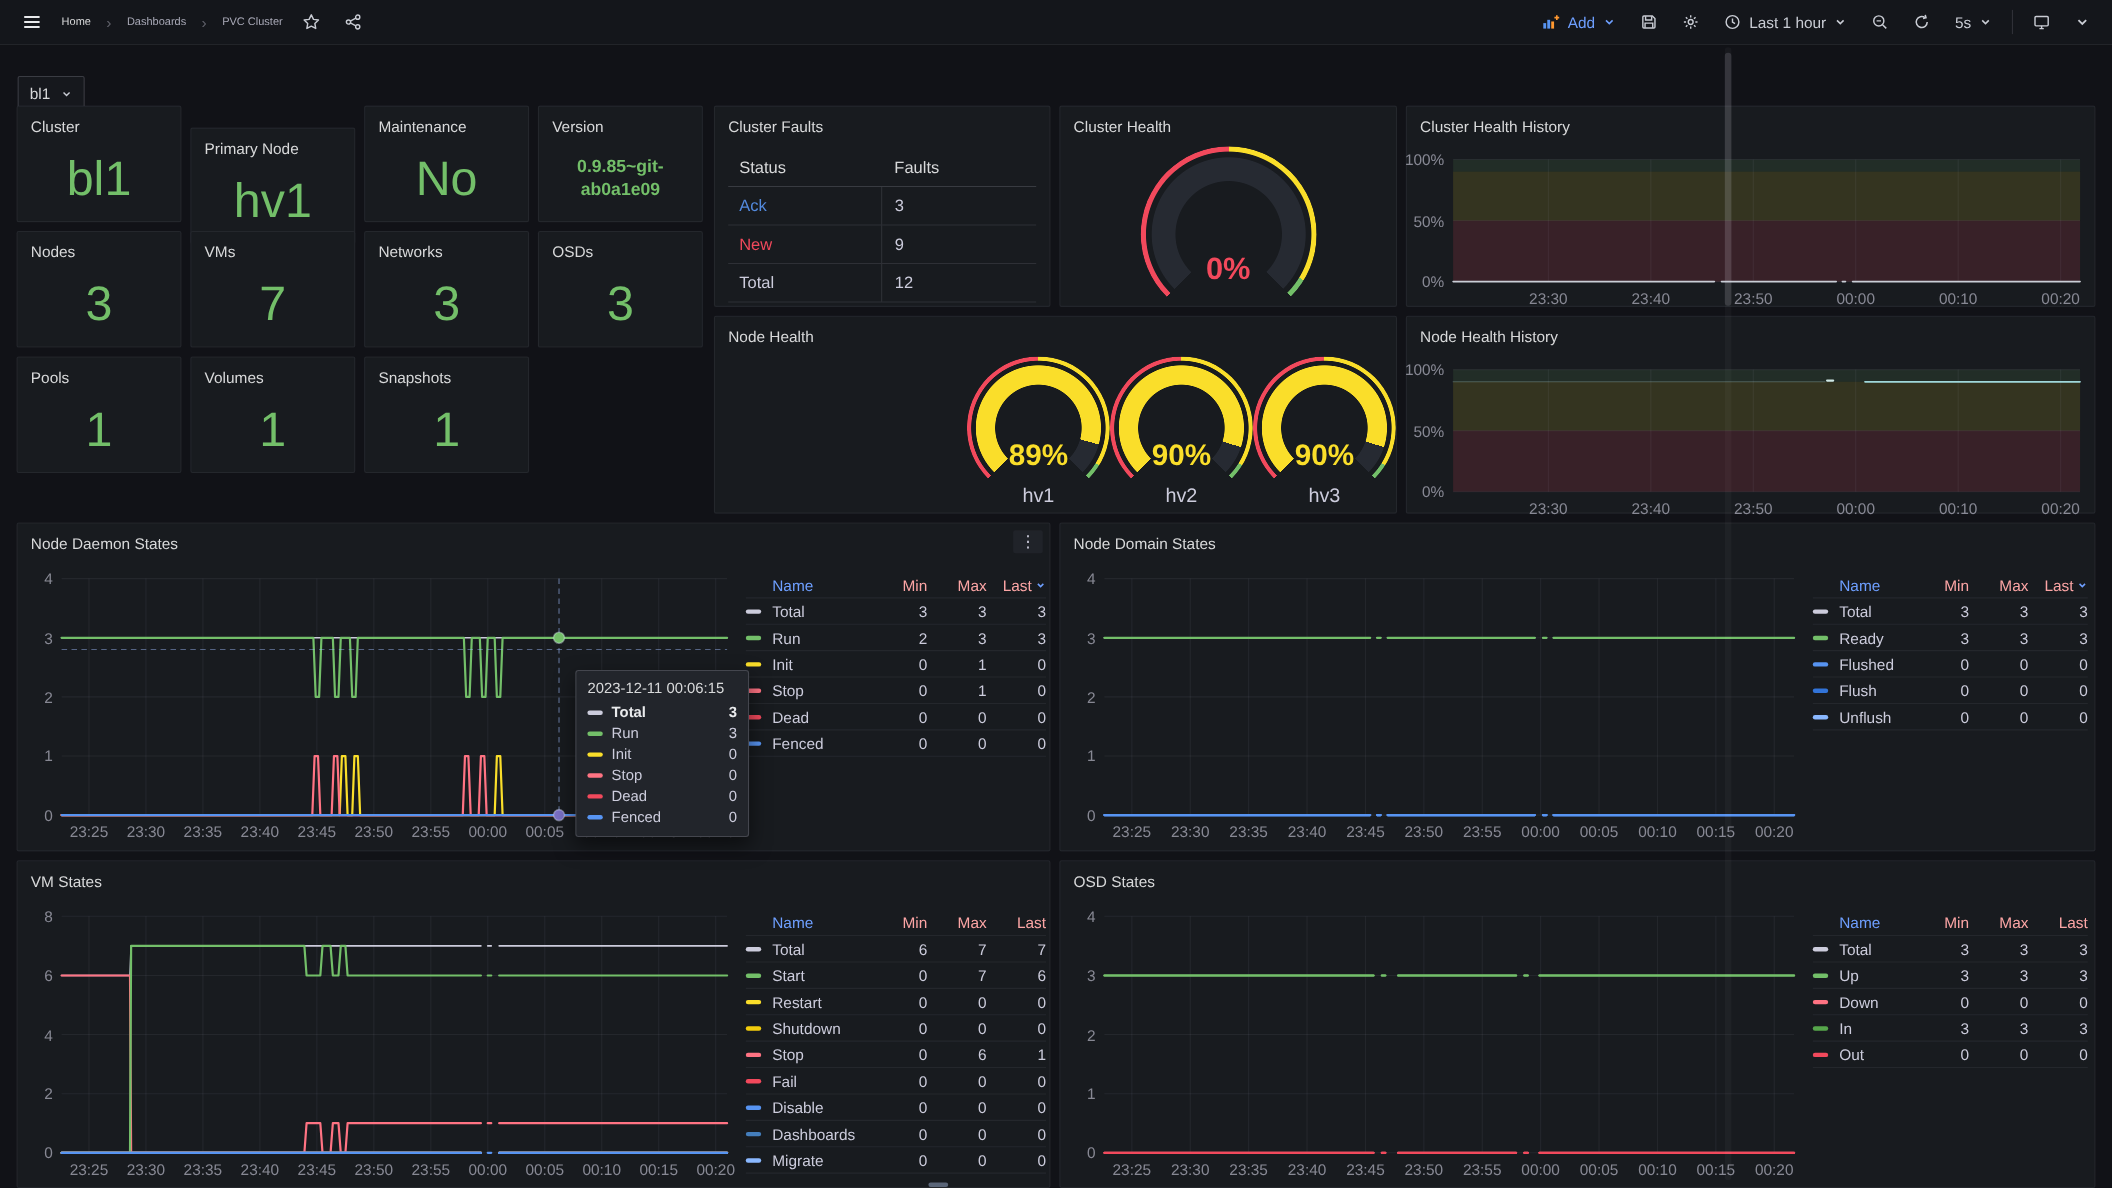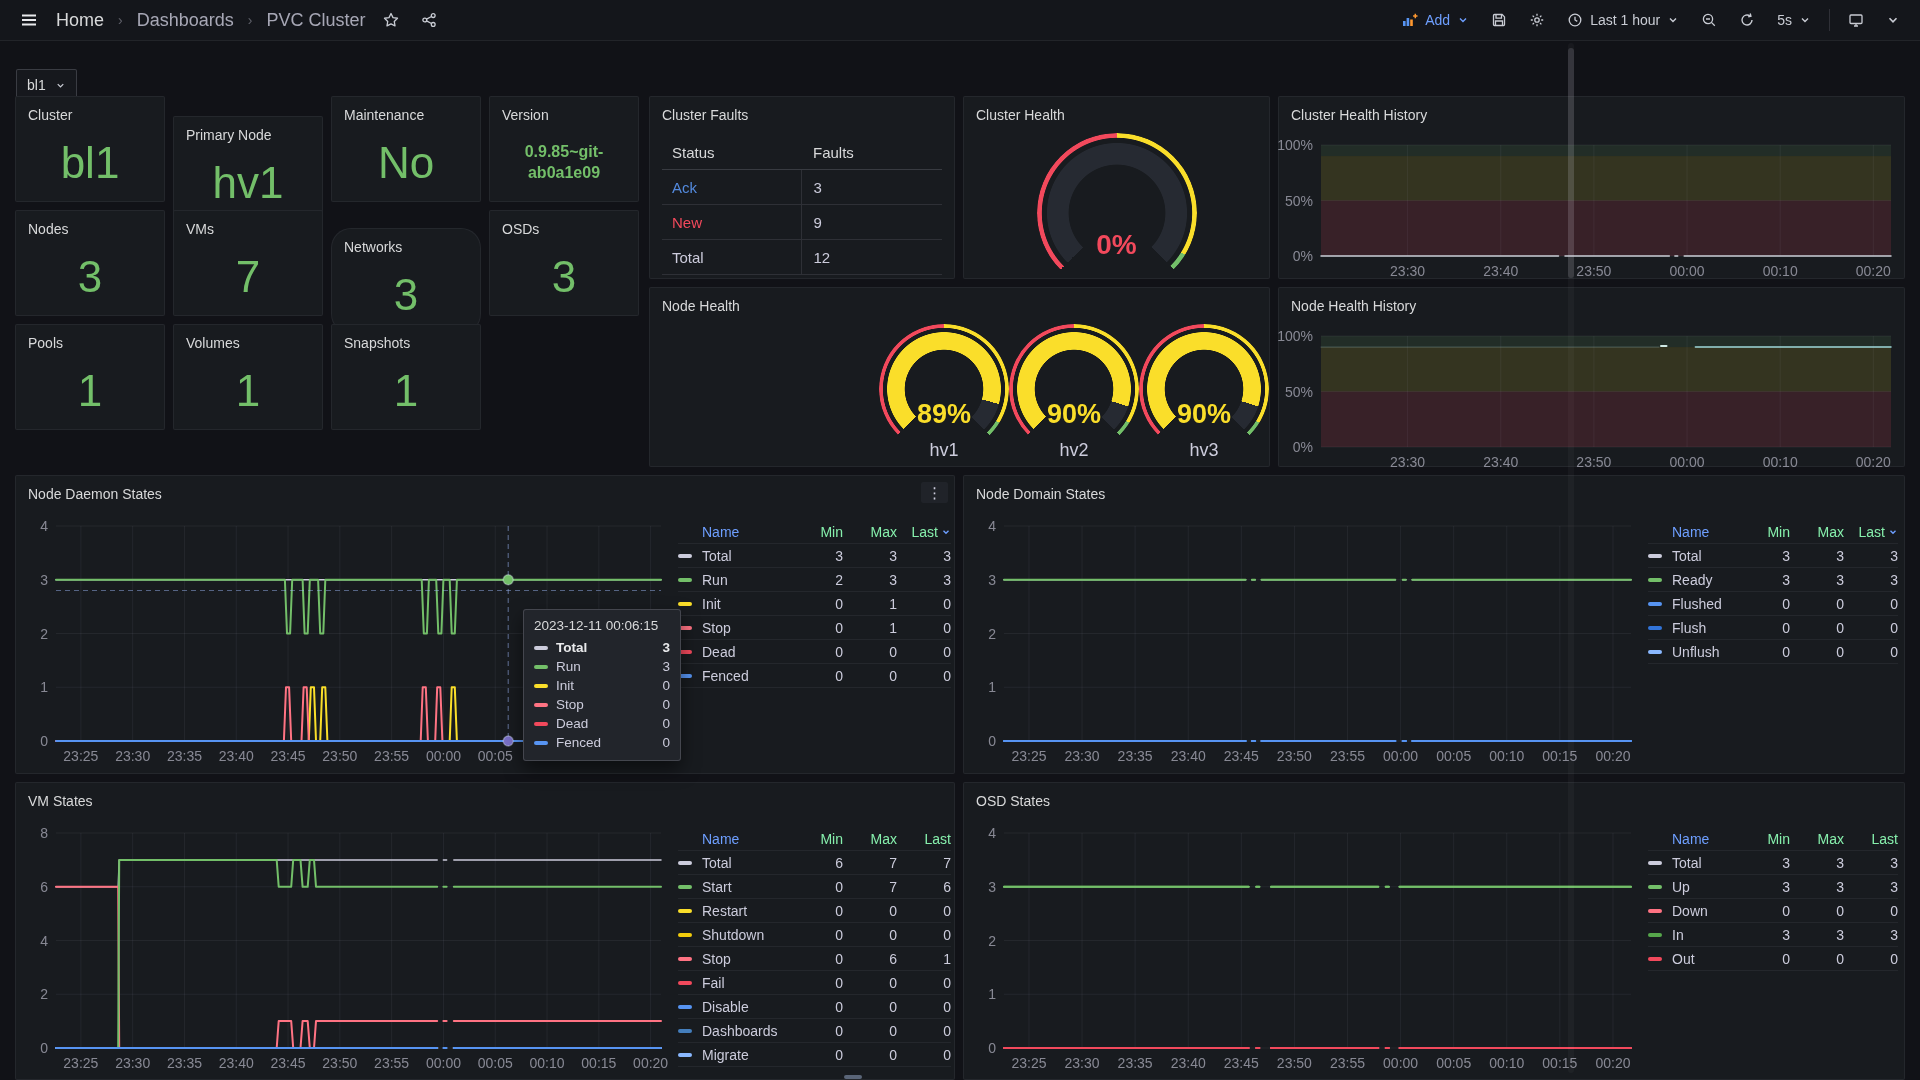--- a/index.html
+++ b/index.html
@@ -5,21 +5,21 @@
   *{margin:0;padding:0;box-sizing:border-box}
   html,body{width:1920px;height:1080px;background:#111217;color:#ccccdc;
     font-family:"Liberation Sans",sans-serif;overflow:hidden}
   
   nav{position:absolute;top:0;left:0;width:1920px;height:41px;background:#14161b;
     border-bottom:1px solid rgba(204,204,220,0.08);display:flex;align-items:center;
     justify-content:space-between;padding:0 16px;z-index:50}
   .nav-left,.nav-right{display:flex;align-items:center;gap:14px}
   .navbtn{background:none;border:0;color:#c9ccd4;display:flex;align-items:center;gap:7px;
     font-size:14px;font-family:Liberation Sans, sans-serif;cursor:pointer;padding:4px}
-  .crumb{font-size:18px;color:rgba(204,204,220,0.8);cursor:pointer}
+  .crumb{font-size:10px;color:rgba(204,204,220,0.8);cursor:pointer}
   .crumb.first{color:#d8d9da}
   .crumb-sep{color:rgba(204,204,220,0.4);font-size:14px}
   .blue{color:#6e9fff}
   .v-div{width:1px;height:22px;background:rgba(204,204,220,0.15)}
   
   .dash{position:relative;width:1575px;height:1080px}
   .var-box{position:absolute;left:16px;top:69px;height:32px;padding:0 10px;
     border:1px solid rgba(204,204,220,0.2);border-radius:2px;background:#16181d;
     display:flex;align-items:center;gap:9px;font-size:14px;color:#d8d9da;cursor:pointer}
   .panel{position:absolute;background:#181b1f;border:1px solid rgba(204,204,220,0.07);border-radius:2px}
@@ -63,21 +63,21 @@
   .tick-y{left:-8px;transform:translateX(-100%)}
   .tick-x{transform:translateX(-50%)}
   
   .legend{position:absolute;font-size:14px}
   .lg-row{display:flex;height:24px;border-bottom:1px solid rgba(204,204,220,0.07);cursor:pointer}
   .lg-head{color:#6e9fff}
   .lg-head .lg-name{color:#6e9fff;padding-left:24px}
   .lg-name{flex:1;display:flex;align-items:center;color:#ccccdc}
   .chip{width:14px;height:4px;border-radius:2px;margin-right:10px;display:inline-block;flex:none}
   .lg-num{width:54px;text-align:right;color:#ccccdc;display:flex;justify-content:flex-end;align-items:center;gap:3px}
-  .lg-head .lg-num{color:#86efac}
+  .lg-head .lg-num{color:#fca5a5}
   
   .tooltip{position:absolute;left:507px;top:133px;width:158px;background:#22252b;
     border:1px solid rgba(204,204,220,0.2);border-radius:3px;box-shadow:0 8px 18px rgba(0,0,0,0.5);
     padding:8px 10px;z-index:20}
   .tt-time{font-size:13.5px;color:#d8d9da;margin-bottom:5px;white-space:nowrap}
   .tt-row{display:flex;align-items:center;height:19px;font-size:13.5px;color:#ccccdc}
   .tt-row .chip{margin-right:8px}
   .tt-row .nm{flex:1}
   .tt-row.bold{font-weight:700;color:#e9eaec}
   
@@ -223,21 +223,21 @@
         <div class="stat-value">0.9.85~git-ab0a1e09</div>
       </div>
       <div class="panel stat-panel" style="left: 15px; top: 210px;">
         <div class="panel-title">Nodes</div>
         <div class="stat-value">3</div>
       </div>
       <div class="panel stat-panel" style="left: 173px; top: 210px;">
         <div class="panel-title">VMs</div>
         <div class="stat-value">7</div>
       </div>
-      <div class="panel stat-panel" style="left: 331px; top: 228px; border-radius: 20px;">
+      <div class="panel stat-panel" style="left: 331px; top: 210px;">
         <div class="panel-title">Networks</div>
         <div class="stat-value">3</div>
       </div>
       <div class="panel stat-panel" style="left: 489px; top: 210px;">
         <div class="panel-title">OSDs</div>
         <div class="stat-value">3</div>
       </div>
       <div class="panel stat-panel" style="left: 15px; top: 324px;">
         <div class="panel-title">Pools</div>
         <div class="stat-value">1</div>

